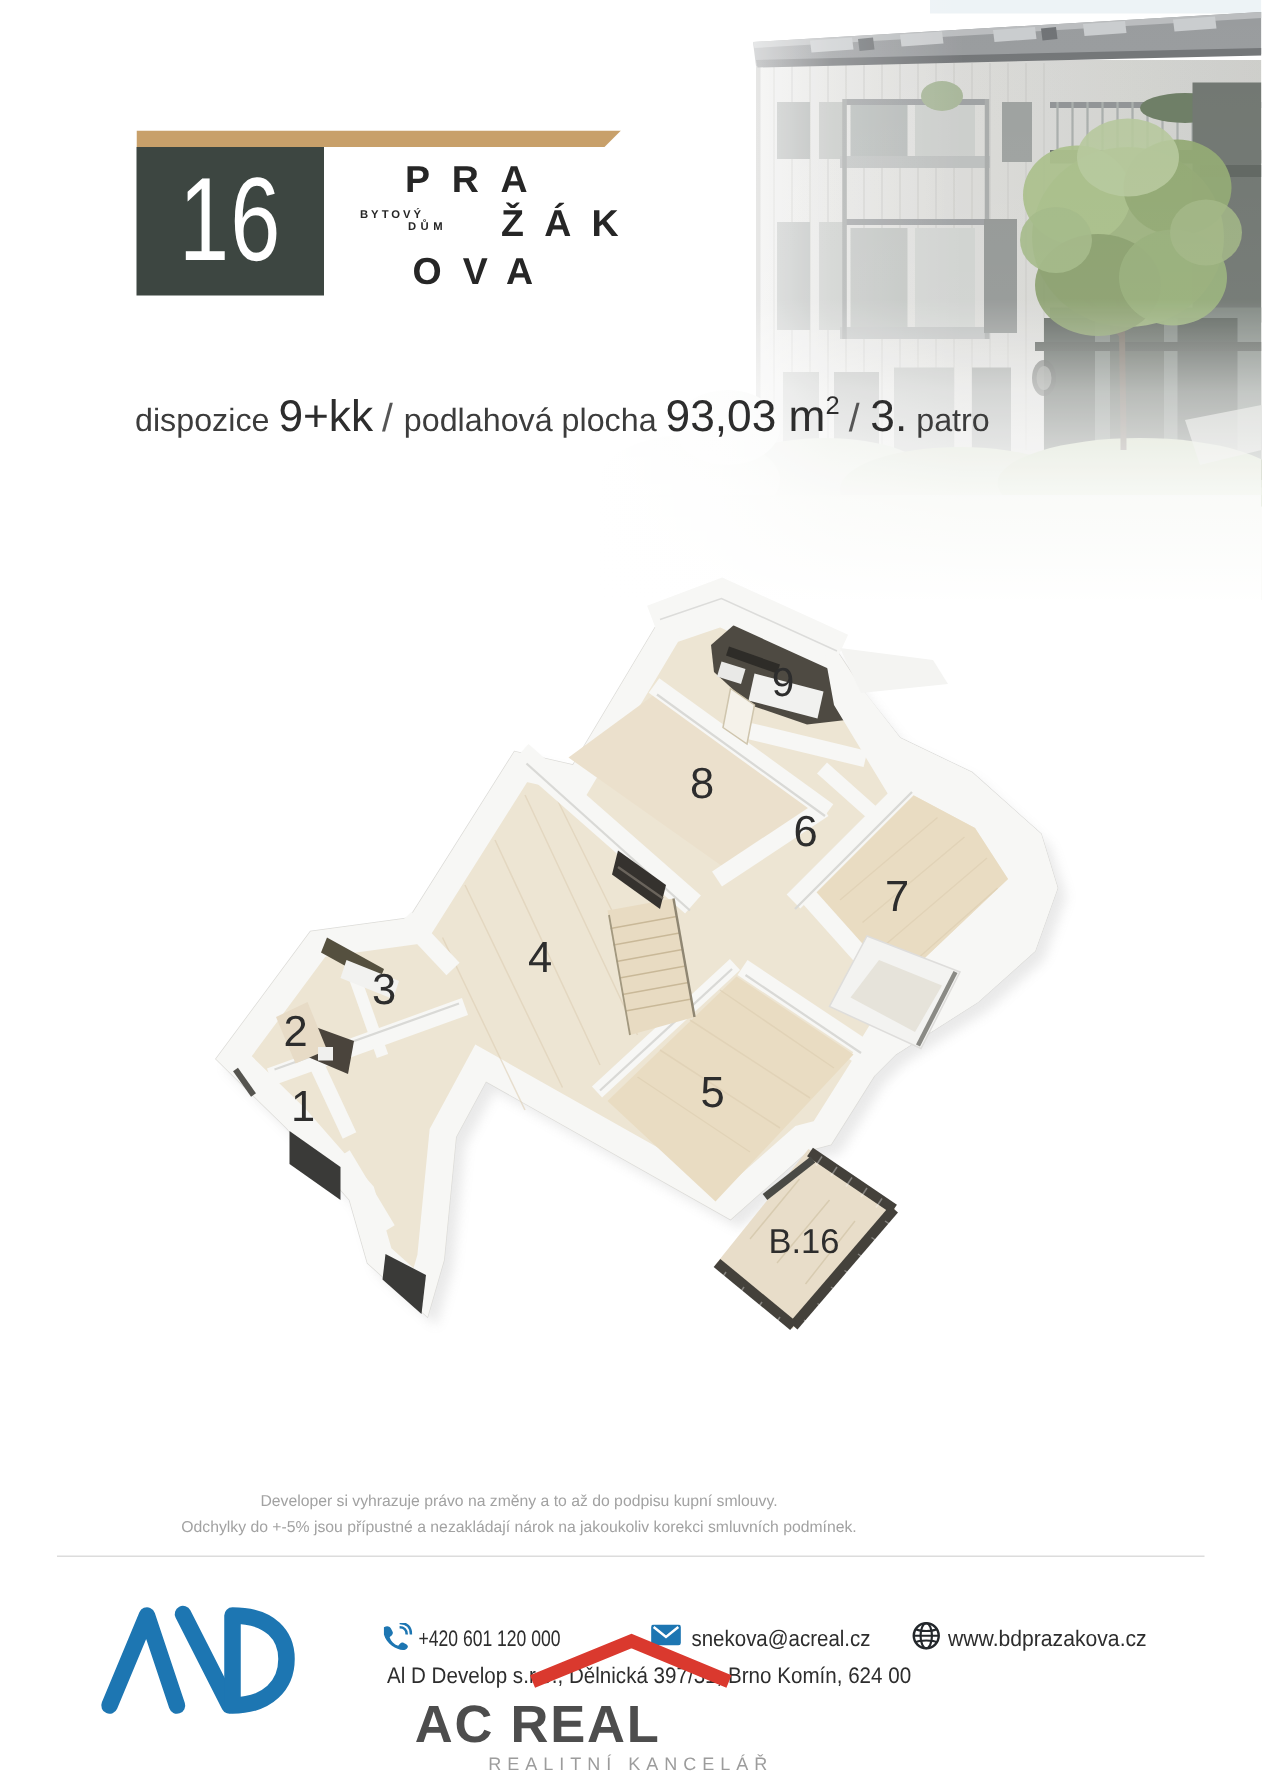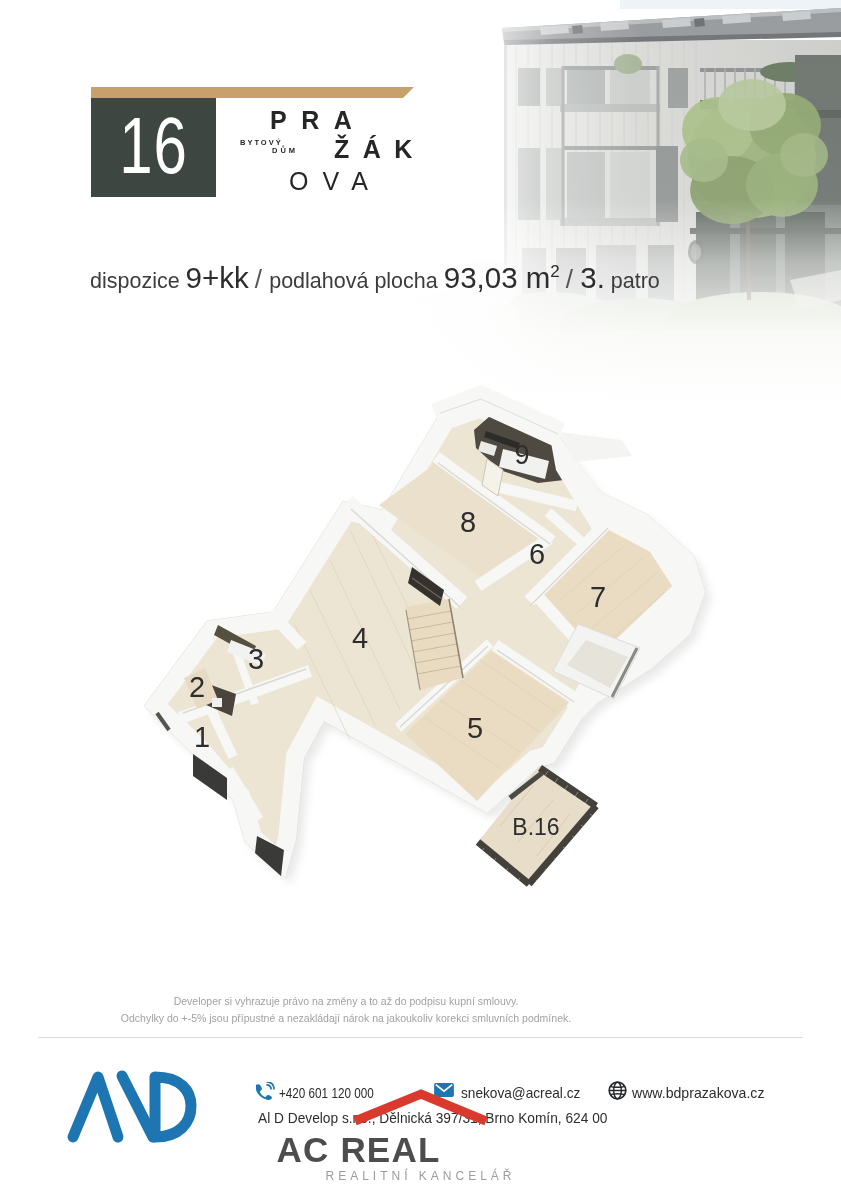--- a/index.html
+++ b/index.html
@@ -162,21 +162,21 @@
 <svg class="abs" style="left:91px;top:87px" width="323" height="11" viewBox="0 0 323 11">
   <polygon points="0,0 323,0 312,11 0,11" fill="#c8a06a"></polygon>
 </svg>
 
 <div class="abs" style="left:91px;top:98px;width:125px;height:99px;background:#3d4641;"></div>
 
 <div class="abs" style="left:91px;top:96px;width:125px;height:99px;color:#fff;font-size:79px;font-weight:400;text-align:center;line-height:99px;letter-spacing:1px;transform:scaleX(0.76);">16</div>
 
 <div class="abs" style="left:270px;top:106px;font-weight:bold;font-size:25px;color:#262626;letter-spacing:14.5px;">PRA</div>
 <div class="abs" style="left:300px;top:135px;font-weight:bold;font-size:25px;color:#262626;letter-spacing:13.5px;margin-left:34px;">ŽÁK</div>
-<div class="abs" style="left:289px;top:167px;font-weight:normal;font-size:25px;color:#262626;letter-spacing:14px;">OVA</div>
+<div class="abs" style="left:275px;top:167px;font-weight:bold;font-size:25px;color:#262626;letter-spacing:14px;">OVA</div>
 
 <div class="abs" style="left:240px;top:139px;width:44px;font-weight:bold;font-size:7.5px;color:#262626;letter-spacing:2px;text-align:left;line-height:8px;">BYTOVÝ<br><span style="letter-spacing:3px;padding-left:32px;">DŮM</span></div>
 
 <div class="abs" style="left:90px;top:261px;width:720px;color:#3c3c3c;font-size:21.5px;white-space:nowrap;">
   <span style="vertical-align:baseline;">dispozice </span><span style="font-size:29.5px;color:#2d2d2d;">9+kk</span>
   <span style="font-size:26px;color:#555;"> / </span><span>podlahová plocha </span>
   <span style="font-size:29.5px;font-weight:normal;color:#2d2d2d;">93,03 m<sup style="font-size:17px;">2</sup></span>
   <span style="font-size:26px;color:#555;"> / </span><span style="font-size:29.5px;color:#2d2d2d;">3.</span>
   <span> patro</span>
 </div>

